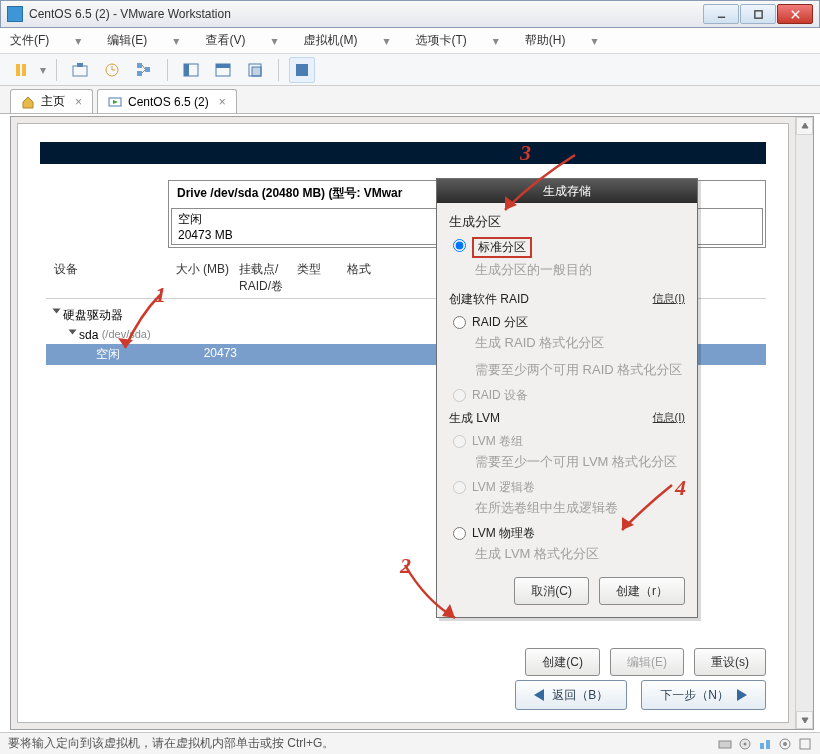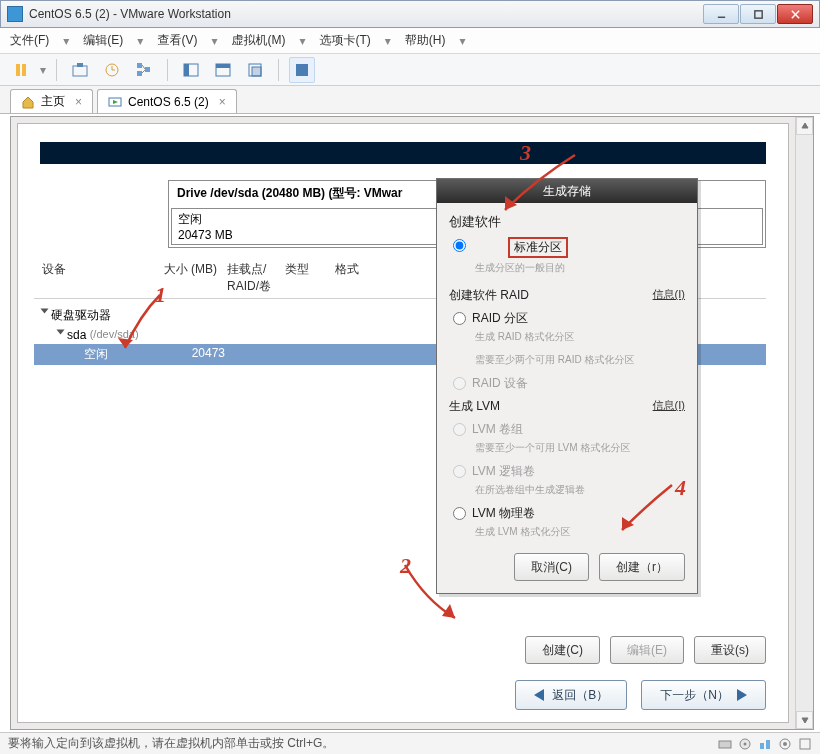--- a/index.html
+++ b/index.html
@@ -8,21 +8,21 @@
   
   .titlebar { height: 28px; background: linear-gradient(#f8f8f8,#e5e8ee); border: 1px solid #8b9bb4; display:flex; align-items:center; padding:0 6px; }
   .titlebar .appicon { width:16px; height:16px; background:#3d96d6; border:1px solid #2a6ea3; display:inline-block; margin-right:6px;}
   .titlebar .title { flex:1; color:#333; }
   .winbtns { display:flex; gap:1px;}
   .winbtn { width:36px; height:20px; border:1px solid #9bb2c8; background:linear-gradient(#eef4fb,#d0e1f0); border-radius:2px; display:flex; align-items:center; justify-content:center;}
   .winbtn.close { background:linear-gradient(#f07b7b,#c93a2c); border-color:#8c2a20;}
   .winbtn svg{width:11px;height:11px;stroke:#444;stroke-width:1.5;fill:none;}
   .winbtn.close svg{stroke:#fff;}
 
-  .menubar { height:26px; background:#fdfdfd; border-bottom:1px solid #d9d9d9; display:flex; align-items:center; padding:0 10px; gap:14px;}
+  .menubar { height:26px; background:#fdfdfd; border-bottom:1px solid #d9d9d9; display:flex; align-items:center; padding:0 10px; gap:26px;}
   .menubar span { color:#333;}
 
   .toolbar { height:32px; background:#f6f7f8; border-bottom:1px solid #cfcfcf; display:flex; align-items:center; padding:0 8px; gap:6px;}
   .tbtn{width:26px;height:26px;border:1px solid transparent;display:flex;align-items:center;justify-content:center;border-radius:2px;}
   .tbtn.active{border-color:#c0d7ef;background:#e8f1fb;}
   .tsep{width:1px;height:22px;background:#ccc;margin:0 4px;}
   .tbtn svg{width:18px;height:18px;}
 
   .tabbar{height:28px;background:#f4f4f4;border-bottom:1px solid #b8b8b8;display:flex;align-items:flex-end;padding:0 10px;gap:4px;}
   .tab{height:24px;border:1px solid #b0b0b0;border-bottom:none;background:#fff;padding:0 10px;display:flex;align-items:center;gap:6px;border-radius:3px 3px 0 0;}
@@ -31,53 +31,53 @@
 
   .content{position:absolute;left:10px;right:6px;top:116px;bottom:24px;background:#ecebea;border:1px solid #9f9f9f;}
   .inner{position:absolute;left:6px;top:6px;right:24px;bottom:6px;background:#fff;border:1px solid #b8b8b8;padding-left:23px;}
 
   .darkbar{position:absolute;left:22px;right:22px;top:18px;height:22px;background:#001a33;}
 
   .drivebox{position:absolute;left:150px;right:22px;top:56px;border:1px solid #8c8c8c;padding:0;}
   .drivebox .hdr{background:#fff;padding:4px 8px;font-weight:bold;}
   .drivebox .freebox{border:1px solid #8c8c8c;margin:2px;padding:2px 6px;font-size:11px;}
 
-  .table{position:absolute;left:16px;top:134px;right:22px;}
+  .table{position:absolute;left:28px;top:134px;right:22px;}
   .thead{display:flex;border-bottom:1px solid #d0d0d0;padding:3px 8px;color:#333;}
   .thead div{font-size:12px;}
   .c1{width:120px;} .c2{width:55px;text-align:right;} .c3{width:68px;padding-left:10px;} .c4{width:50px;} .c5{width:50px;}
   .tbody{padding-top:6px;}
   .row{display:flex;padding:2px 8px;align-items:flex-start;}
   .tri{display:inline-block;width:0;height:0;border-left:5px solid #555;border-top:4px solid transparent;border-bottom:4px solid transparent;margin-right:4px;transform:rotate(90deg);}
   .row .dev{color:#888;font-size:11px;}
   .row.sel{background:#7a9ecb;color:#fff;}
   .row.sel .c2{text-align:right;}
 
-  .mainbtns{position:absolute;left:0;right:22px;top:512px;display:flex;justify-content:flex-end;gap:10px;padding:0 0 10px 0;}
+  .mainbtns{position:absolute;left:0;right:22px;top:524px;display:flex;justify-content:flex-end;gap:10px;padding:0 0 10px 0;}
   .btn{height:28px;padding:0 16px;border:1px solid #8c8c8c;background:linear-gradient(#fdfdfd,#e7e7e6);border-radius:3px;display:inline-flex;align-items:center;gap:6px;color:#333;}
   .btn.dis{color:#a2a2a2;}
 
   .navbtns{position:absolute;right:22px;bottom:12px;display:flex;gap:14px;}
   .navbtn{height:30px;padding:0 18px;border:1px solid #7a8fa8;background:linear-gradient(#fefefe,#e4ecf3);border-radius:3px;display:inline-flex;align-items:center;gap:8px;color:#2b4259;font-size:13px;}
   .arrow{width:0;height:0;}
   .arrow.l{border-right:10px solid #356aa0;border-top:6px solid transparent;border-bottom:6px solid transparent;}
   .arrow.r{border-left:10px solid #356aa0;border-top:6px solid transparent;border-bottom:6px solid transparent;}
 
   .dialog{position:absolute;left:418px;top:54px;width:262px;background:#f1f0ef;border:1px solid #6f6f6f;box-shadow:3px 3px 0 rgba(0,0,0,.15);}
   .dlg-title{height:24px;background:linear-gradient(#5b5b5b,#2b2b2b);color:#fff;display:flex;align-items:center;justify-content:center;font-size:12px;font-family:Liberation Serif, serif;}
   .dlg-body{padding:8px 12px 10px 12px;}
   .sec-title{font-size:13px;color:#222;margin-top:6px;margin-bottom:4px;}
   .sec-title.first{margin-top:2px;}
   .info-link{float:right;font-size:11px;color:#333;text-decoration:underline;}
   .opt{display:flex;align-items:flex-start;gap:6px;padding:2px 0 0 4px;}
   .opt input{margin-top:2px;}
   .opt .lbl{font-size:12px;color:#222;}
   .opt.dis .lbl{color:#a0a0a0;}
-  .opt .hint{font-size:10px;color:#a0a0a0;margin:1px 0 6px 22px;}
-  .boxed{display:inline-block;border:2px solid #c53a2d;padding:0 4px;margin-left:36px;}
+  .opt .hint{font-size:13px;color:#a0a0a0;margin:1px 0 6px 22px;}
+  .boxed{display:inline-block;border:2px solid #c53a2d;padding:0 4px;}
   .dlg-foot{display:flex;justify-content:flex-end;gap:10px;padding:8px 0 2px 0;}
 
   .scrollbar-v{position:absolute;right:0;top:0;bottom:0;width:18px;background:#ebebeb;border-left:1px solid #cfcfcf;}
   .scrollbar-v .up,.scrollbar-v .dn{height:18px;background:#f5f5f5;border:1px solid #d4d4d4;display:flex;align-items:center;justify-content:center;}
   .scrollbar-v .dn{position:absolute;bottom:0;left:0;right:0;}
   .scrollbar-v svg{width:8px;height:8px;stroke:#777;fill:#777;}
 
   .statusbar{position:absolute;left:0;right:0;bottom:0;height:22px;background:#f4f4f4;border-top:1px solid #c8c8c8;display:flex;align-items:center;padding:0 8px;font-size:11px;color:#555;justify-content:space-between;}
   .statusicons{display:flex;gap:6px;align-items:center;}
   .sicon{width:14px;height:14px;}
@@ -257,21 +257,21 @@
       </div>
       <div class="navbtn">
         <span>下一步（N）</span>
         <span class="arrow r"></span>
       </div>
     </div>
 
     <div class="dialog">
       <div class="dlg-title">生成存储</div>
       <div class="dlg-body">
-        <div class="sec-title first">创建软件</div>
+        <div class="sec-title first">生成分区</div>
         <div class="opt">
           <input type="radio" checked="" style="">
           <span class="lbl boxed">标准分区</span>
         </div>
         <div class="opt">
             <span class="hint">生成分区的一般目的</span>
           </div>
 
         <div class="sec-title">
           <span>创建软件 RAID</span>

